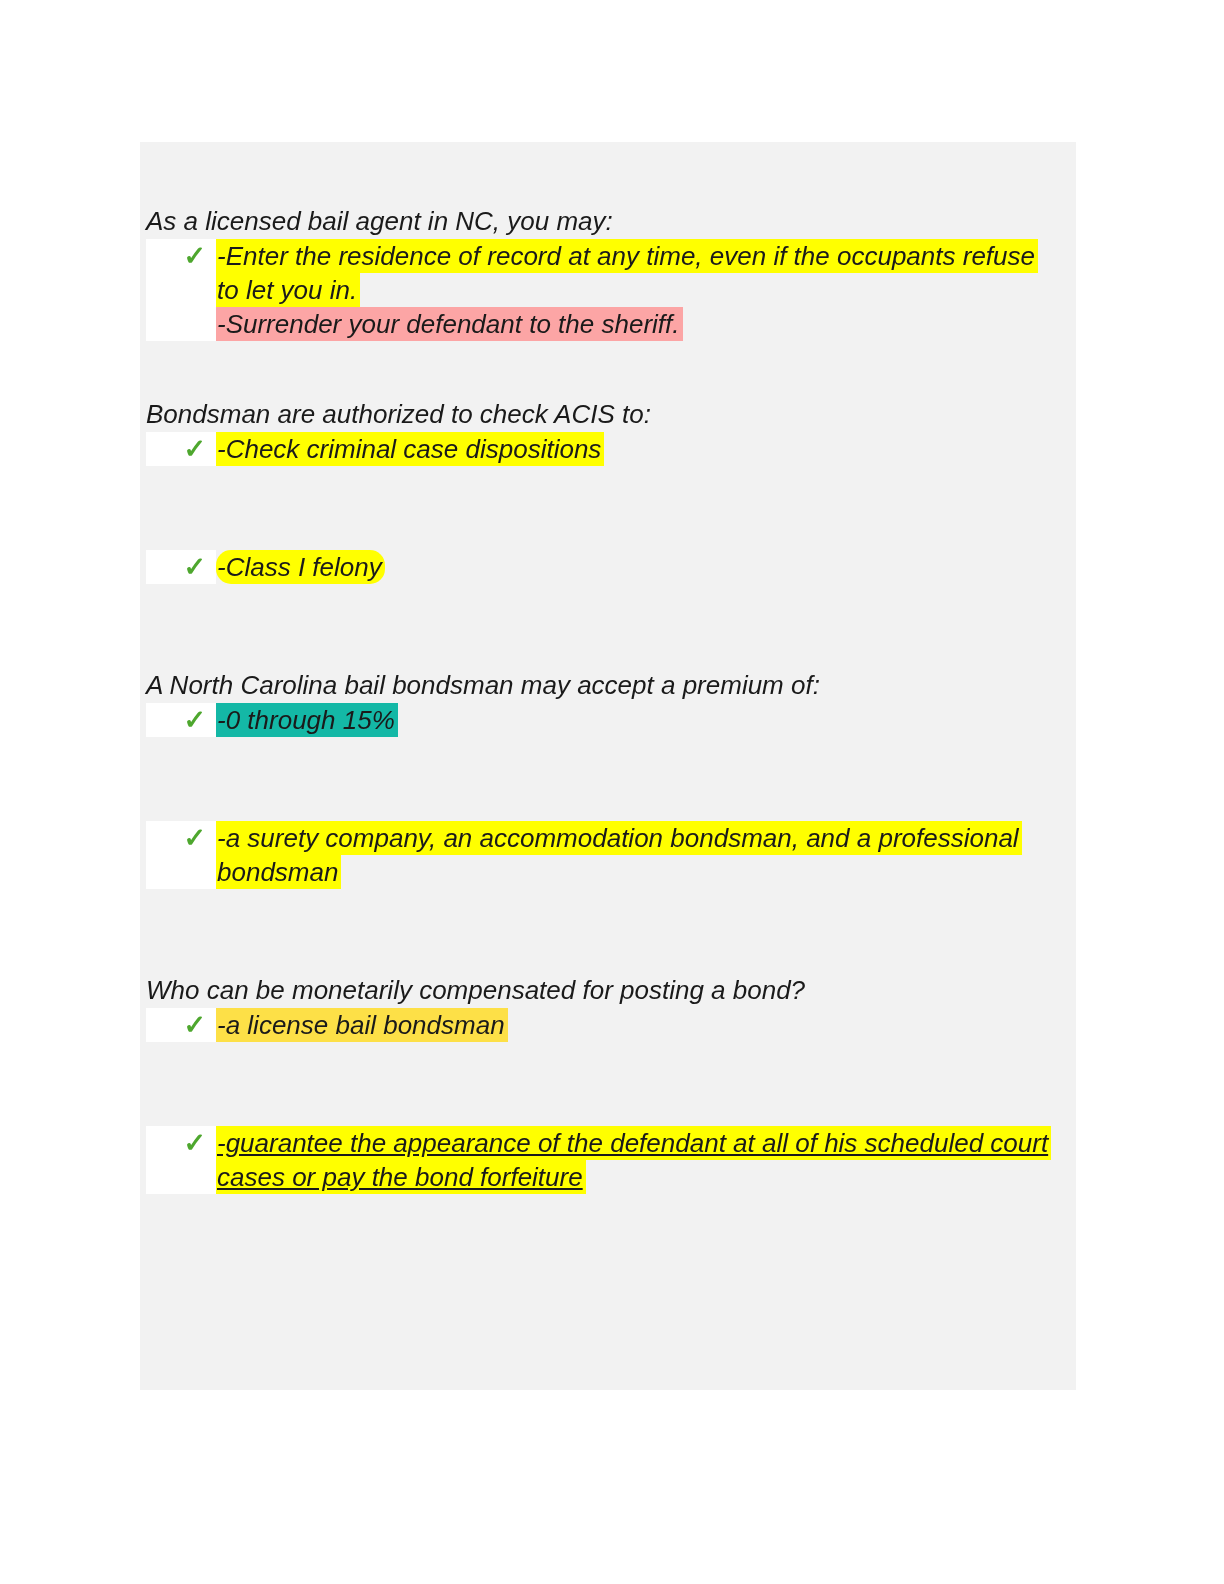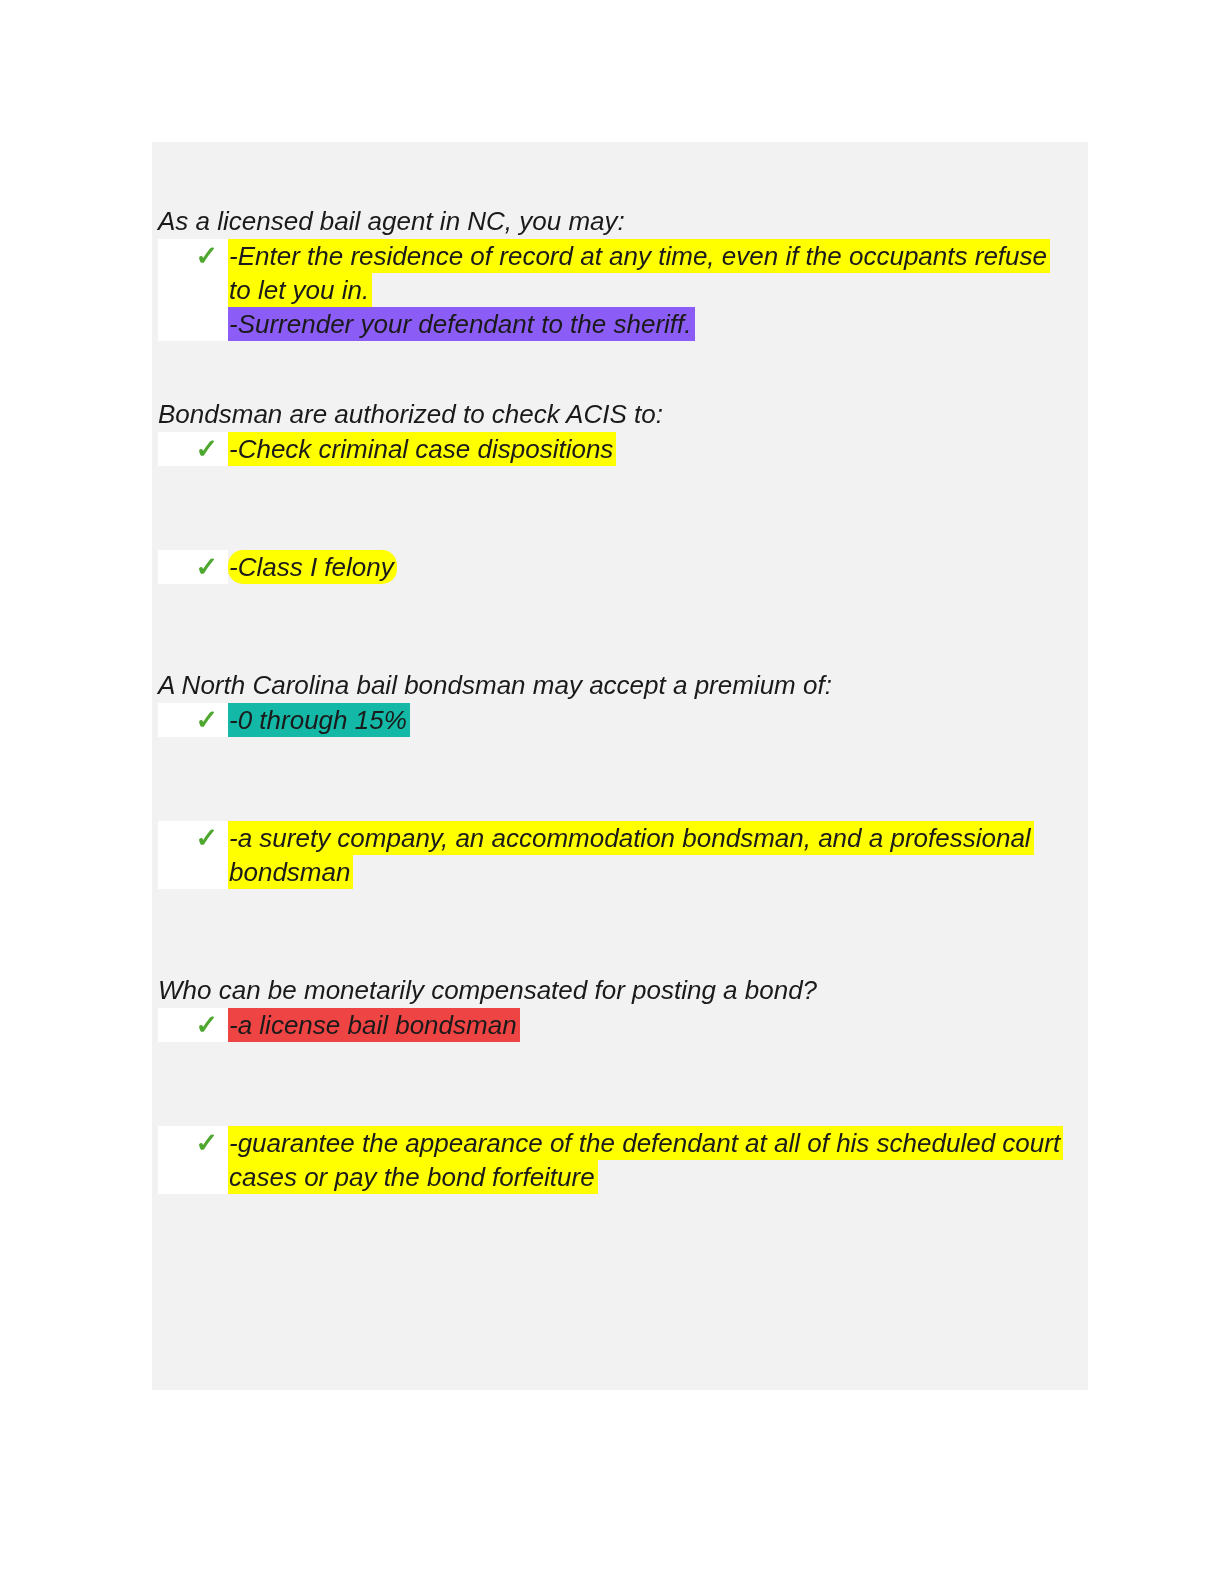--- a/index.html
+++ b/index.html
@@ -10,21 +10,21 @@
   .sheet {
     position: relative;
     width: 1224px;
     height: 1584px;
     background: #ffffff;
     overflow: hidden;
     font-family: "Liberation Sans", sans-serif;
   }
   .content {
     position: absolute;
-    left: 152px;
+    left: 140px;
     top: 142px;
     width: 936px;
     height: 1248px;
     background: #f2f2f2;
     box-sizing: border-box;
     padding: 62px 26px 60px 6px;
     font-style: italic;
     font-size: 26px;
     line-height: 34px;
     color: #1a1a1a;
@@ -79,21 +79,21 @@
   <section class="qa-block first-gap">
     <p class="question">As a licensed bail agent in NC, you may:</p>
     <div class="answers">
   <div class="answer-row">
     <span class="gutter"><span class="check" style="color: rgb(78, 167, 46);">✓</span></span>
     <span class="answer-text"><mark style="background: rgb(255, 255, 0);">-Enter the residence of record at any time, even if the occupants refuse to let you in.</mark></span>
   </div>
 
   <div class="answer-row">
     <span class="gutter"><span class="check" style="color: rgb(78, 167, 46);"></span></span>
-    <span class="answer-text"><mark style="background: #8b5cf6;">-Surrender your defendant to the sheriff.</mark></span>
+    <span class="answer-text"><mark style="background: #fca5a5;">-Surrender your defendant to the sheriff.</mark></span>
   </div>
 </div>
   </section>
 
   <section class="qa-block">
     <p class="question">Bondsman are authorized to check ACIS to:</p>
     <div class="answers">
   <div class="answer-row">
     <span class="gutter"><span class="check" style="color: rgb(78, 167, 46);">✓</span></span>
     <span class="answer-text"><mark style="background: rgb(255, 255, 0);">-Check criminal case dispositions</mark></span>
@@ -127,27 +127,27 @@
     <span class="answer-text"><mark style="background: rgb(255, 255, 0);">-a surety company, an accommodation bondsman, and a professional bondsman</mark></span>
   </div>
 </div>
   </section>
 
   <section class="qa-block">
     <p class="question">Who can be monetarily compensated for posting a bond?</p>
     <div class="answers">
   <div class="answer-row">
     <span class="gutter"><span class="check" style="color: rgb(78, 167, 46);">✓</span></span>
-    <span class="answer-text"><mark style="background: #ef4444; margin-top: 32px;">-a license bail bondsman</mark></span>
+    <span class="answer-text"><mark style="background: #fde047; margin-top: 32px;">-a license bail bondsman</mark></span>
   </div>
 </div>
   </section>
 
   <section class="qa-block">
     <div class="answers">
   <div class="answer-row">
     <span class="gutter"><span class="check" style="color: rgb(78, 167, 46);">✓</span></span>
-    <span class="answer-text"><mark style="background: rgb(255, 255, 0);">-guarantee the appearance of the defendant at all of his scheduled court cases or pay the bond forfeiture</mark></span>
+    <span class="answer-text"><mark style="background: rgb(255, 255, 0); text-decoration: underline;">-guarantee the appearance of the defendant at all of his scheduled court cases or pay the bond forfeiture</mark></span>
   </div>
 </div>
   </section>
 </div>
 </div>
 
 </body></html>

